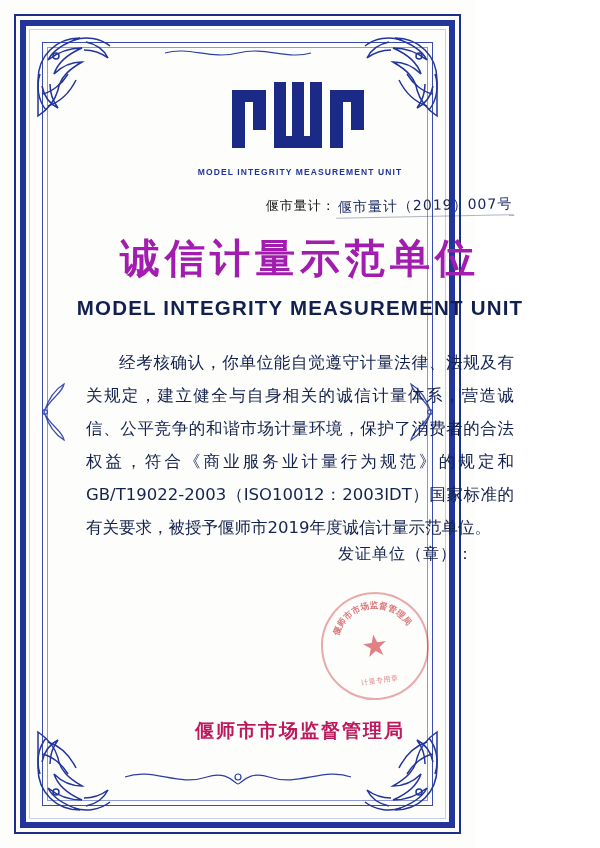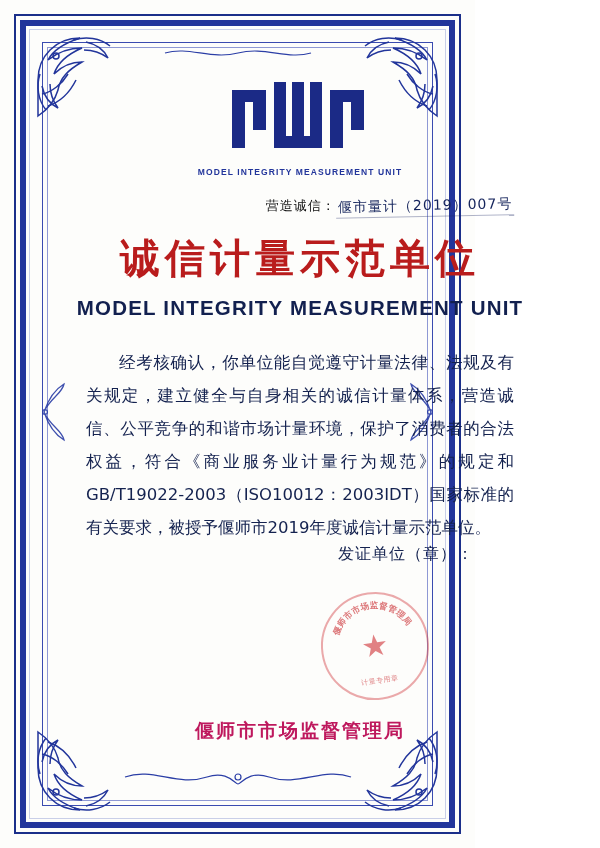--- a/index.html
+++ b/index.html
@@ -147,21 +147,21 @@
     padding: 0 2px 1px 2px;
     display: inline-block;
     transform: rotate(-1.2deg);
   }
 
   .title-cn {
     margin-top: 14px;
     text-align: center;
     font-size: 40px;
     font-weight: bold;
-    color: #b91c1c;
+    color: #a21caf;
     letter-spacing: 5px;
     font-family: "DejaVu Sans", sans-serif;
   }
   .title-en {
     margin-top: 10px;
     text-align: center;
     font-size: 20.5px;
     font-weight: bold;
     color: #12204f;
     letter-spacing: 1.2px;
@@ -361,21 +361,21 @@
           <rect x="98" y="8" width="13" height="58"></rect>
           <rect x="98" y="8" width="34" height="12"></rect>
           <rect x="119" y="8" width="13" height="40"></rect>
           <rect x="42" y="54" width="48" height="12"></rect>
         </svg>
       </div>
       <div class="logo-caption">MODEL INTEGRITY MEASUREMENT UNIT</div>
     </div>
 
     <div class="cert-no-row">
-      <span class="cert-no-label">营造诚信：</span><span class="cert-no-value">偃市量计（2019）007号</span>
+      <span class="cert-no-label">偃市量计：</span><span class="cert-no-value">偃市量计（2019）007号</span>
     </div>
 
     <div class="title-cn">诚信计量示范单位</div>
     <div class="title-en">MODEL INTEGRITY MEASUREMENT UNIT</div>
 
 
     <div class="body-text">
       <p>经考核确认，你单位能自觉遵守计量法律、法规及有关规定，建立健全与自身相关的诚信计量体系，营造诚信、公平竞争的和谐市场计量环境，保护了消费者的合法权益，符合《商业服务业计量行为规范》的规定和GB/T19022-2003（ISO10012：2003IDT）国家标准的有关要求，被授予偃师市2019年度诚信计量示范单位。</p>
     </div>
 

